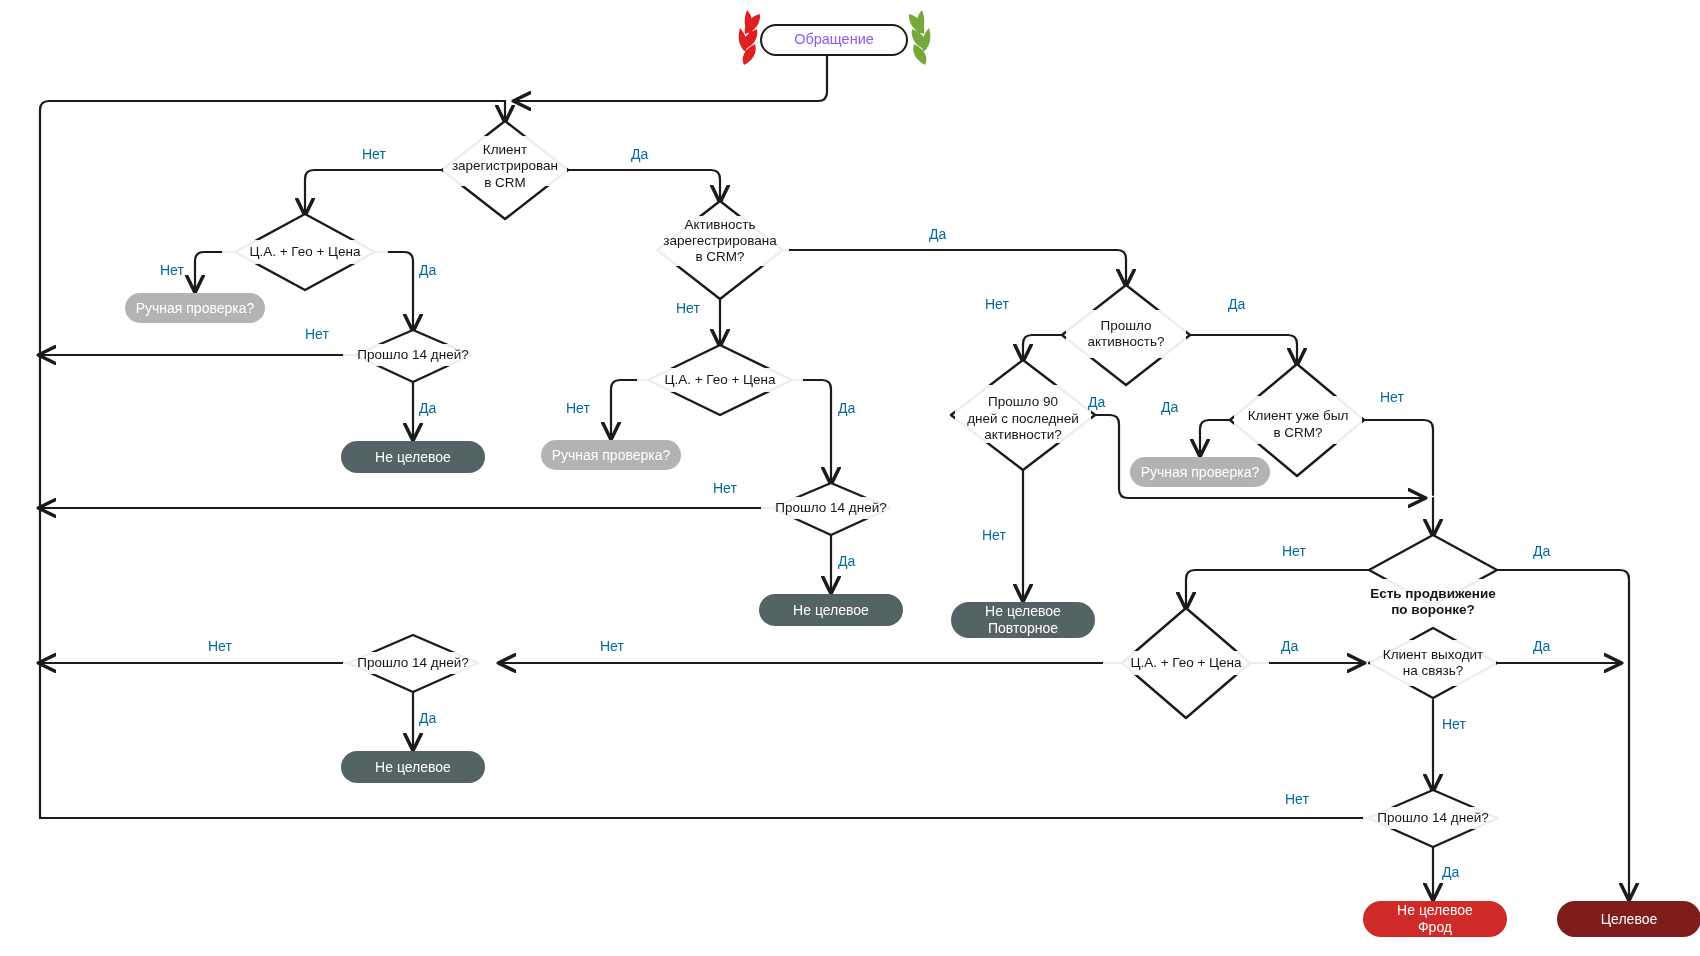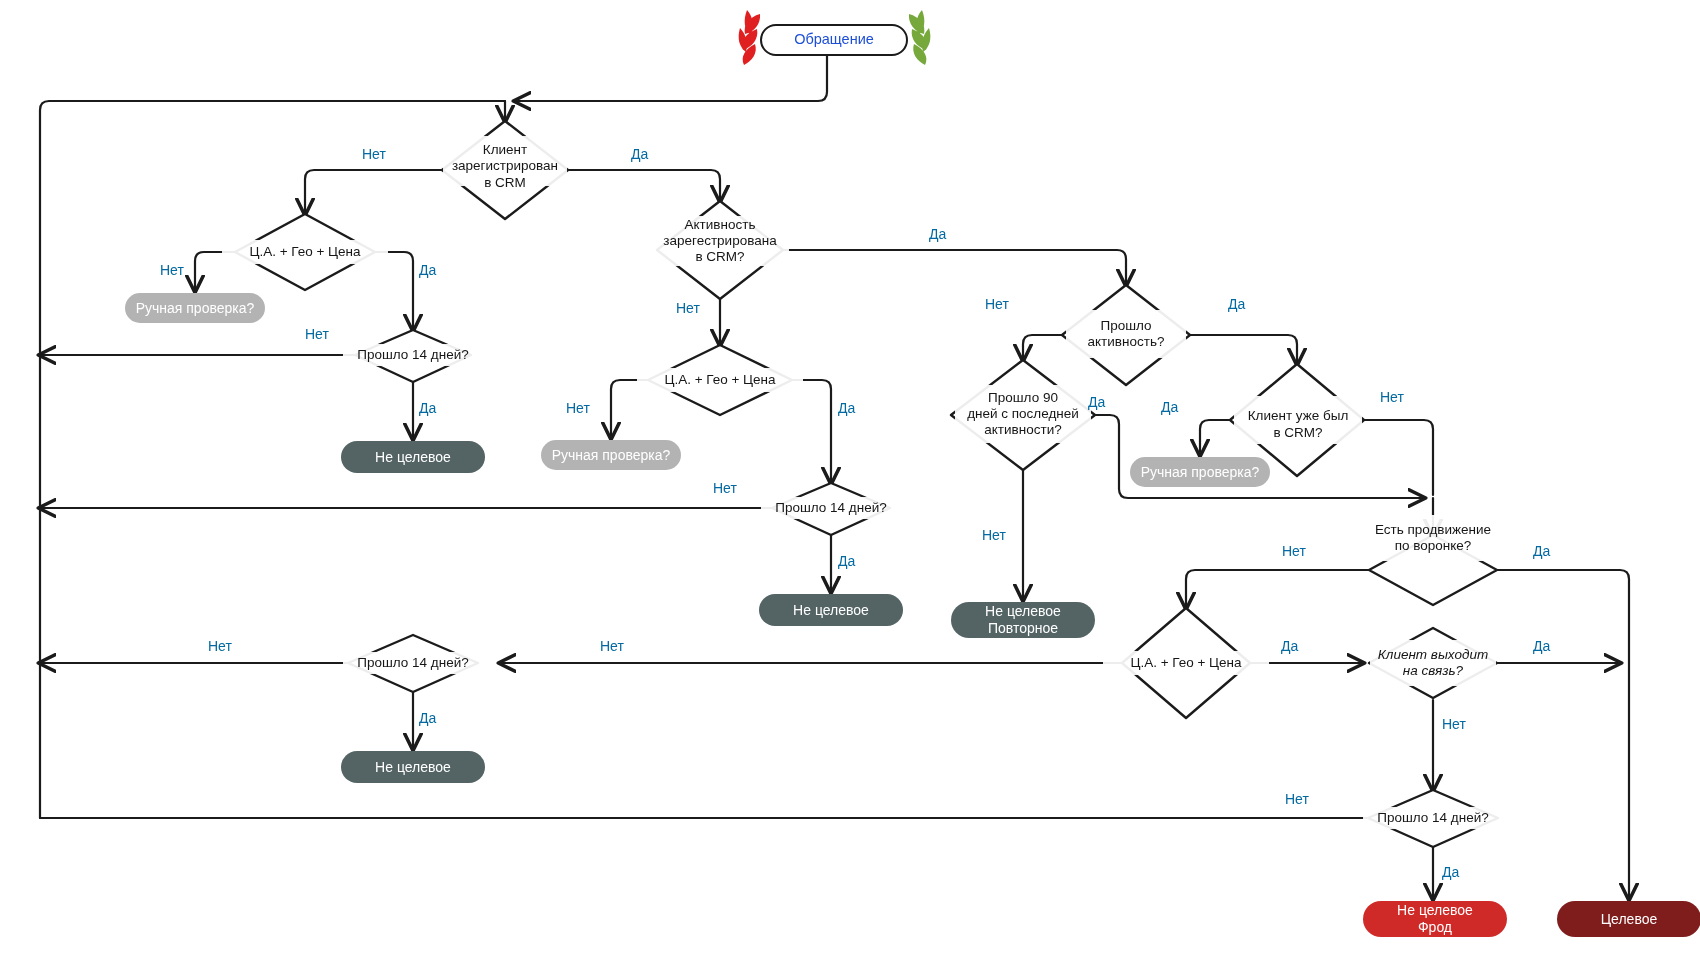--- a/index.html
+++ b/index.html
@@ -30,21 +30,21 @@
     align-items: center;
     justify-content: center;
     text-align: center;
     line-height: 1.18;
   }
   
   .pill-start {
     border: 2.5px solid #1b1b1b;
     border-radius: 22px;
     background: #ffffff;
-    color: #1d4ed8;
+    color: #8b5cf6;
     font-size: 14.5px;
   }
   
   .pill {
     border-radius: 20px;
     color: #ffffff;
     font-size: 14px;
   }
   .pill-dark   { background: #546465; }
   .pill-gray   { background: #b3b3b3; }
@@ -250,51 +250,51 @@
 
   <div class="node pill pill-dark" style="left:759px; top:594px; width:144px; height:32px;">
     <span>Не целевое</span>
   </div>
 
   <div class="diamond-label" style="left:1066px; top:310px; width:120px; height:48px;">
     <span style="white-space:pre-line;">Прошло
 активность?</span>
   </div>
 
-  <div class="diamond-label" style="left:955px; top:385px; width:136px; height:58px;">
+  <div class="diamond-label" style="left:955px; top:385px; width:136px; height:58px;align-items:flex-end;">
     <span style="white-space:pre-line;">Прошло 90
 дней с последней
 активности?</span>
   </div>
 
   <div class="node pill pill-dark" style="left:951px; top:602px; width:144px; height:36px;">
     <span style="white-space:pre-line;">Не целевое
 Повторное</span>
   </div>
 
   <div class="diamond-label" style="left:1234px; top:396px; width:128px; height:48px;">
     <span style="white-space:pre-line;margin-top:9px;">Клиент уже был
 в CRM?</span>
   </div>
 
   <div class="node pill pill-gray" style="left:1130px; top:457px; width:140px; height:30px;">
     <span>Ручная проверка?</span>
   </div>
 
-  <div class="diamond-label" style="left:1362px; top:515px; width:142px; height:46px;">
+  <div class="diamond-label" style="left:1362px; top:579px; width:142px; height:46px;font-weight:bold;">
     <span style="white-space:pre-line;">Есть продвижение
 по воронке?</span>
   </div>
 
   <div class="diamond-label" style="left:1103px; top:651px; width:166px; height:24px;">
     <span>Ц.А. + Гео + Цена</span>
   </div>
 
   <div class="diamond-label" style="left:1370px; top:640px; width:126px; height:46px;">
-    <span style="white-space:pre-line;font-style:italic;">Клиент выходит
+    <span style="white-space:pre-line;">Клиент выходит
 на связь?</span>
   </div>
 
   <div class="diamond-label" style="left:343px; top:652px; width:140px; height:22px;">
     <span>Прошло 14 дней?</span>
   </div>
 
   <div class="node pill pill-dark" style="left:341px; top:751px; width:144px; height:32px;">
     <span>Не целевое</span>
   </div>

